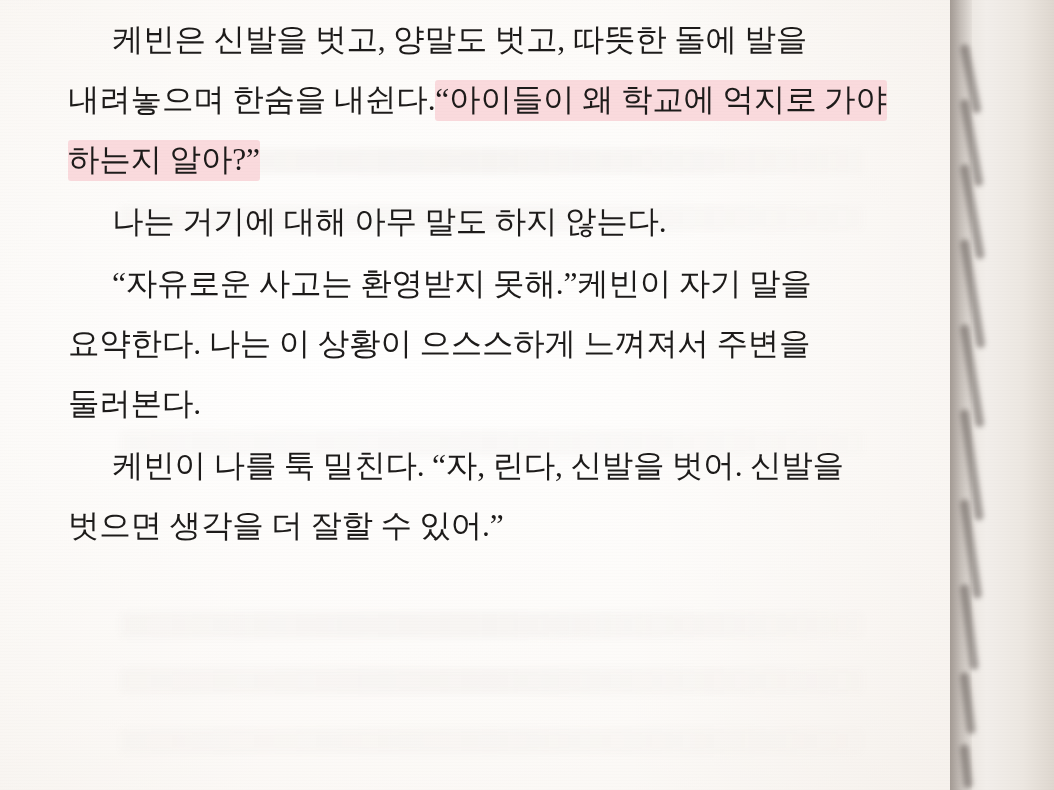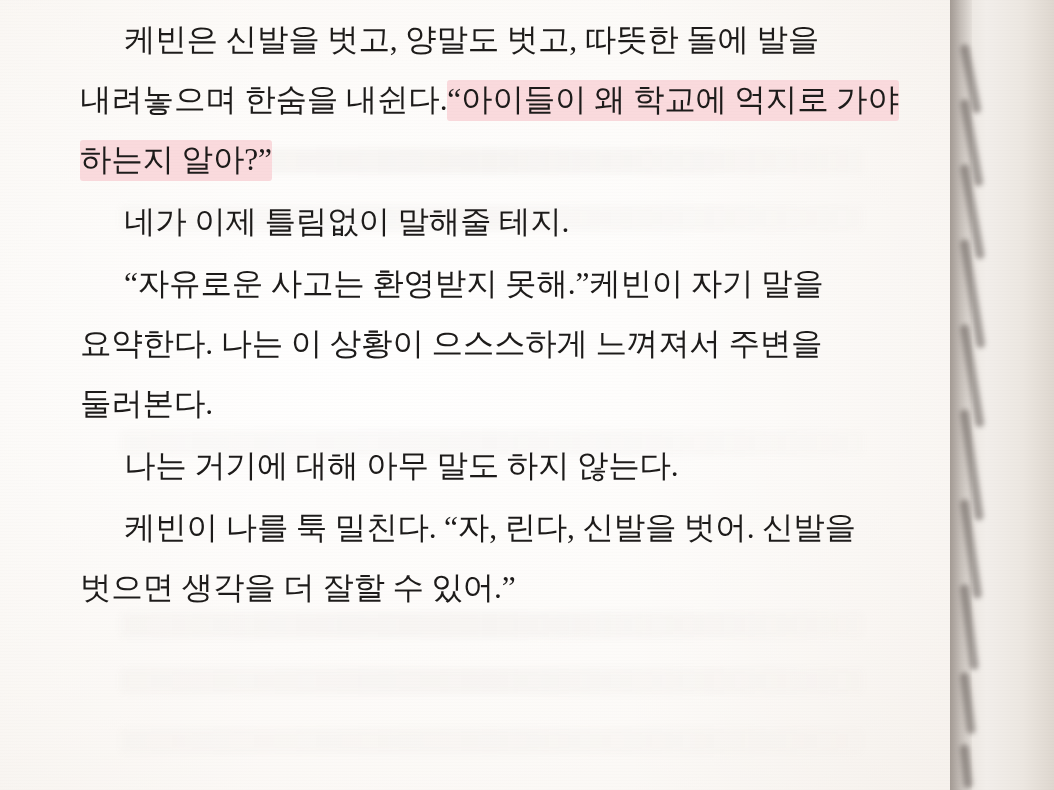--- a/index.html
+++ b/index.html
@@ -68,21 +68,21 @@
     width: 76px;
     height: 9px;
     background: rgba(70,62,58,0.45);
     filter: blur(2.4px);
     transform-origin: left center;
     border-radius: 5px;
   }
 
   #text-column {
     position: absolute;
-    left: 12px;
+    left: 0;
     top: 0;
     width: 940px;
     height: 790px;
     padding: 10px 40px 0 68px;
     box-sizing: border-box;
   }
 
   p.para {
     margin: 0 0 2px 0;
     font-size: 31.5px;
@@ -126,31 +126,28 @@
   <div class="bleed" style="top:612px;  opacity:.45;"></div>
   <div class="bleed" style="top:668px;  opacity:.40;"></div>
   <div class="bleed" style="top:728px;  opacity:.30;"></div>
 
   <div id="text-column">
 
     <p class="para">
       <span>케빈은 신발을 벗고, 양말도 벗고, 따뜻한 돌에 발을 내려놓으며 한숨을 내쉰다.</span><mark class="hl">“아이들이 왜 학교에 억지로 가야 하는지 알아?”</mark>
     </p>
 
-    <p class="para">
-      <span>네가 이제 틀림없이 말해줄 테지.</span>
-    </p>
 
 
     <p class="para">
-      <span>“자유로운 사고는 환영받지 못해.”케빈이 자기 말을 요약한다. 나는 이 상황이 으스스하게 느껴져서 주변을 둘러본다.</span>
+      <span>나는 거기에 대해 아무 말도 하지 않는다.</span>
     </p>
 
     <p class="para">
-      <span>나는 거기에 대해 아무 말도 하지 않는다.</span>
+      <span>“자유로운 사고는 환영받지 못해.”케빈이 자기 말을 요약한다. 나는 이 상황이 으스스하게 느껴져서 주변을 둘러본다.</span>
     </p>
 
     <p class="para">
       <span>케빈이 나를 툭 밀친다. “자, 린다, 신발을 벗어. 신발을 벗으면 생각을 더 잘할 수 있어.”</span>
     </p>
 
   </div>
 
   <div id="facing-page">
     <div class="gutter-shadow"></div>

